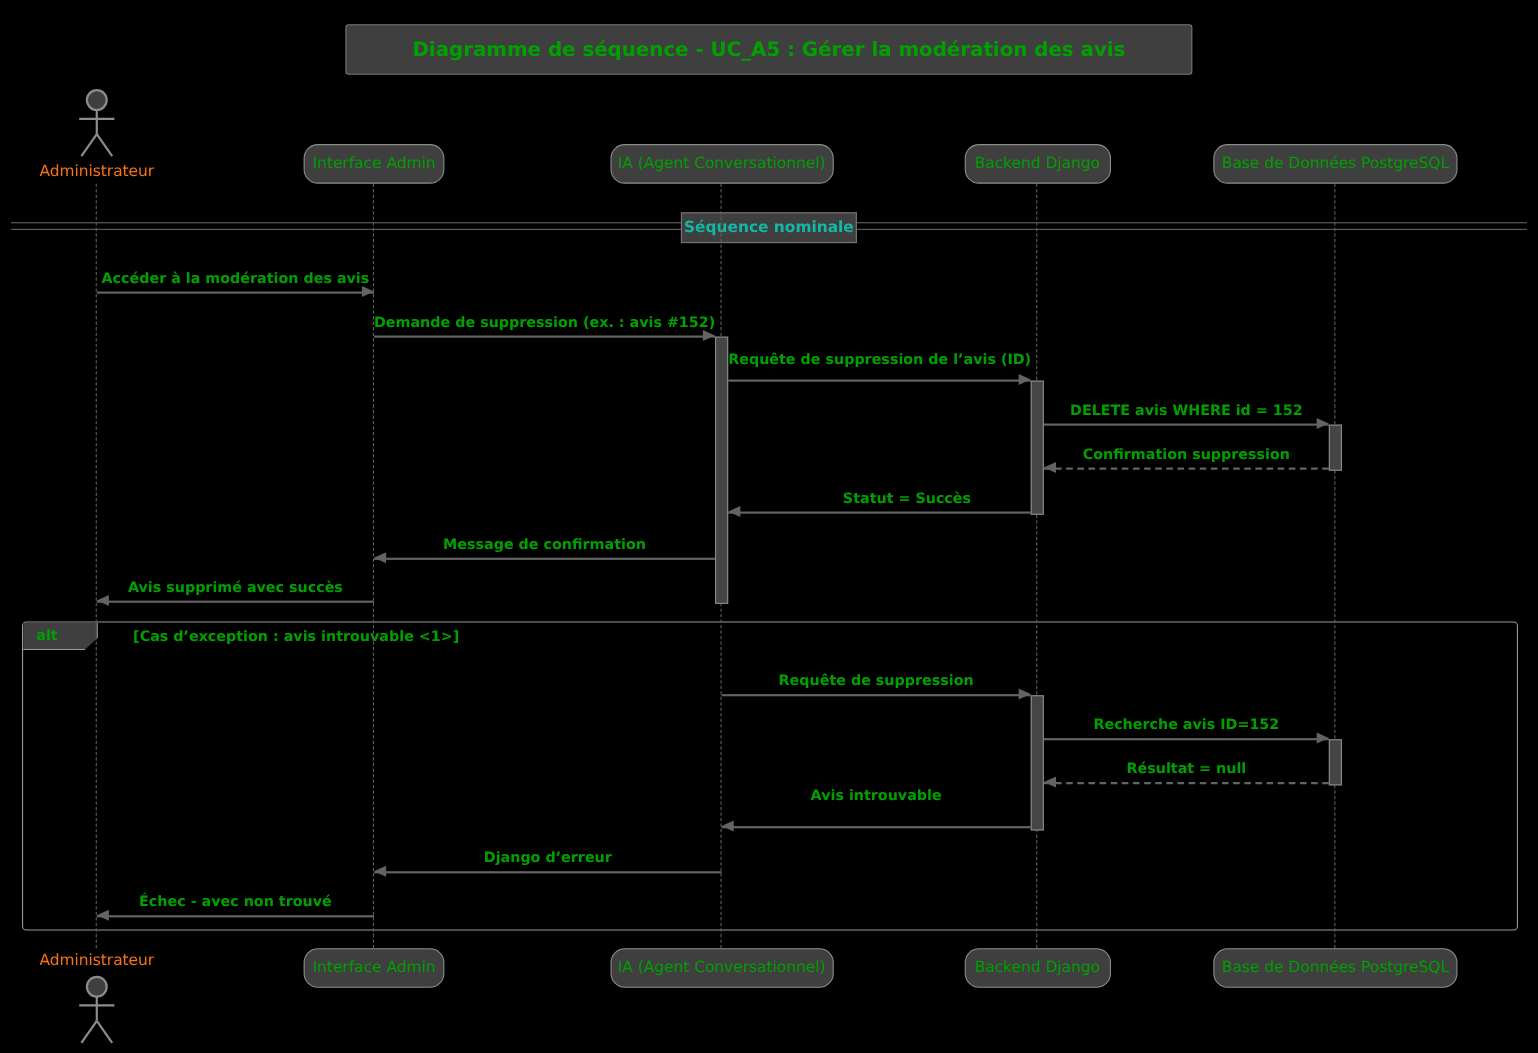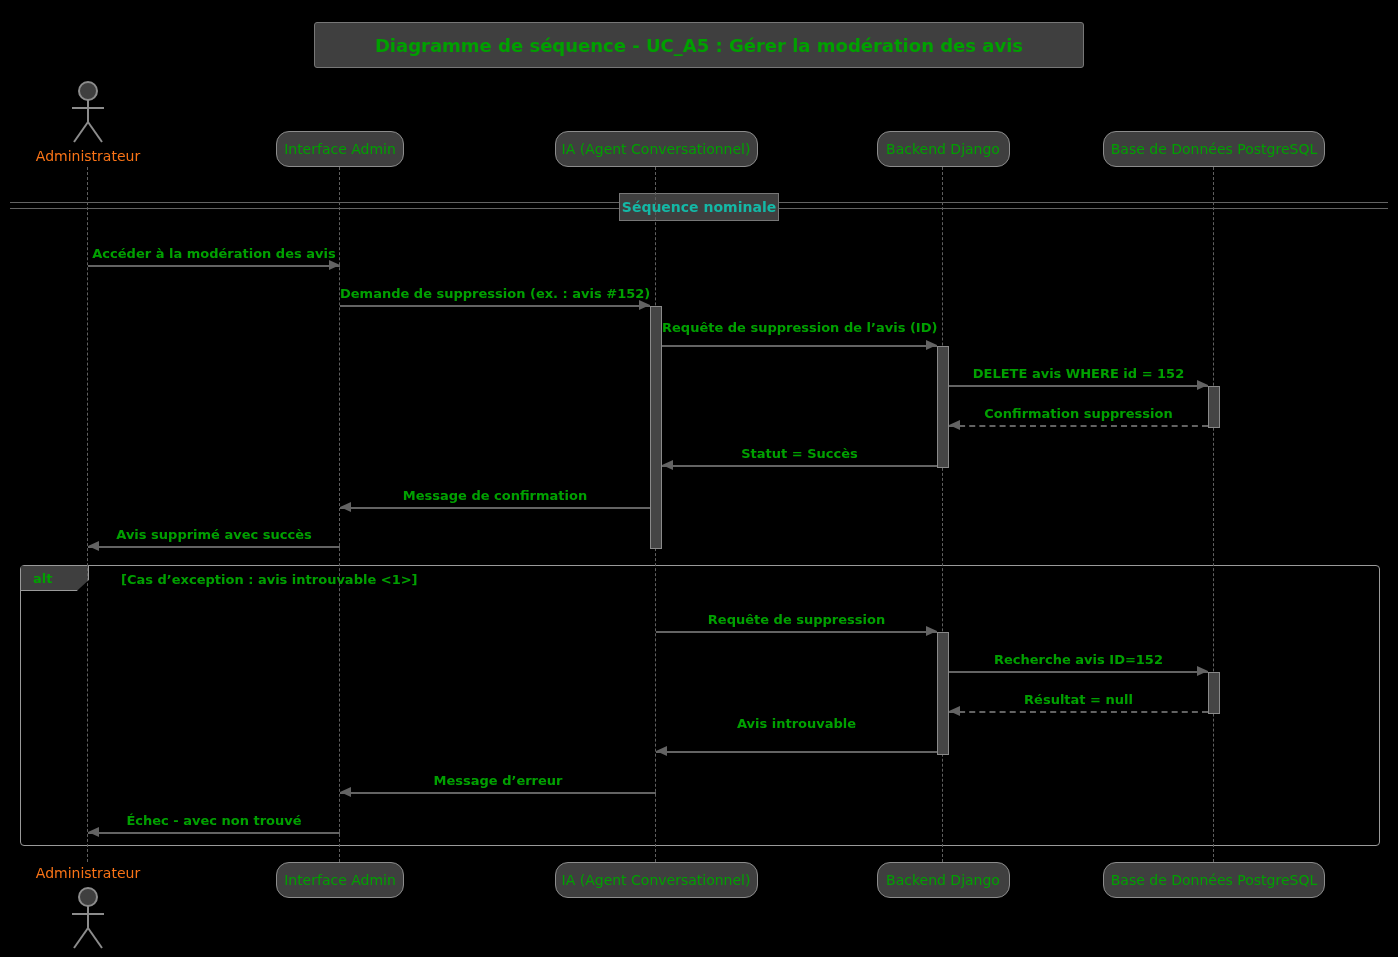--- a/index.html
+++ b/index.html
@@ -137,39 +137,39 @@
       <div class="arrow-right" style="top: 340px; left: 926px;"></div>
       <div class="msg-label" style="left: 662px; width: 275px; top: 320px; text-align: center;">Requête de suppression de l’avis (ID)</div>
       <div class="msg-line" style="left: 949px; top: 385px; width: 259px;"></div>
       <div class="arrow-right" style="top: 380px; left: 1197px;"></div>
       <div class="msg-label" style="left: 949px; width: 259px; top: 366px;">DELETE avis WHERE id = 152</div>
       <div class="msg-line dashed" style="left: 949px; top: 425px; width: 259px;"></div>
       <div class="arrow-left" style="top: 420px; left: 949px;"></div>
       <div class="msg-label" style="left: 949px; width: 259px; top: 406px;">Confirmation suppression</div>
       <div class="msg-line" style="left: 662px; top: 465px; width: 275px;"></div>
       <div class="arrow-left" style="top: 460px; left: 662px;"></div>
-      <div class="msg-label" style="left: 662px; width: 275px; top: 446px;">Statut = Succès</div>
+      <div class="msg-label" style="left: 662px; width: 275px; top: 446px; padding-left: 25px;">Statut = Succès</div>
       <div class="msg-line" style="left: 340px; top: 507px; width: 310px;"></div>
       <div class="arrow-left" style="top: 502px; left: 340px;"></div>
       <div class="msg-label" style="left: 340px; width: 310px; top: 488px;">Message de confirmation</div>
       <div class="msg-line" style="left: 88px; top: 546px; width: 252px;"></div>
       <div class="arrow-left" style="top: 541px; left: 88px;"></div>
       <div class="msg-label" style="left: 88px; width: 252px; top: 527px;">Avis supprimé avec succès</div>
       <div class="msg-line" style="left: 656px; top: 631px; width: 281px;"></div>
       <div class="arrow-right" style="top: 626px; left: 926px;"></div>
       <div class="msg-label" style="left: 656px; width: 281px; top: 612px;">Requête de suppression</div>
       <div class="msg-line" style="left: 949px; top: 671px; width: 259px;"></div>
       <div class="arrow-right" style="top: 666px; left: 1197px;"></div>
       <div class="msg-label" style="left: 949px; width: 259px; top: 652px;">Recherche avis ID=152</div>
       <div class="msg-line dashed" style="left: 949px; top: 711px; width: 259px;"></div>
       <div class="arrow-left" style="top: 706px; left: 949px;"></div>
       <div class="msg-label" style="left: 949px; width: 259px; top: 692px;">Résultat = null</div>
       <div class="msg-line" style="left: 656px; top: 751px; width: 281px;"></div>
       <div class="arrow-left" style="top: 746px; left: 656px;"></div>
       <div class="msg-label" style="left: 656px; width: 281px; top: 716px;">Avis introuvable</div>
       <div class="msg-line" style="left: 340px; top: 792px; width: 316px;"></div>
       <div class="arrow-left" style="top: 787px; left: 340px;"></div>
-      <div class="msg-label" style="left: 340px; width: 316px; top: 773px;">Message d’erreur</div>
+      <div class="msg-label" style="left: 340px; width: 316px; top: 773px;">Django d’erreur</div>
       <div class="msg-line" style="left: 88px; top: 832px; width: 252px;"></div>
       <div class="arrow-left" style="top: 827px; left: 88px;"></div>
       <div class="msg-label" style="left: 88px; width: 252px; top: 813px;">Échec - avec non trouvé</div>
     </div>
 </div>
 
 </body></html>

